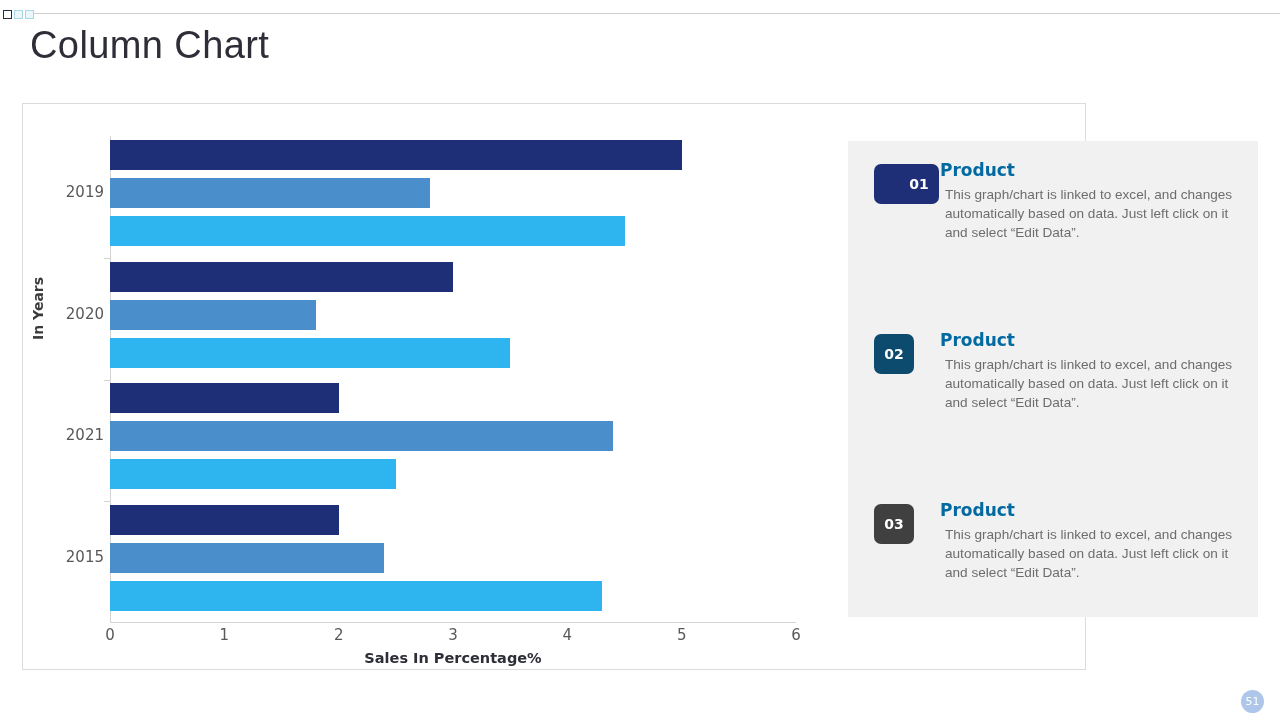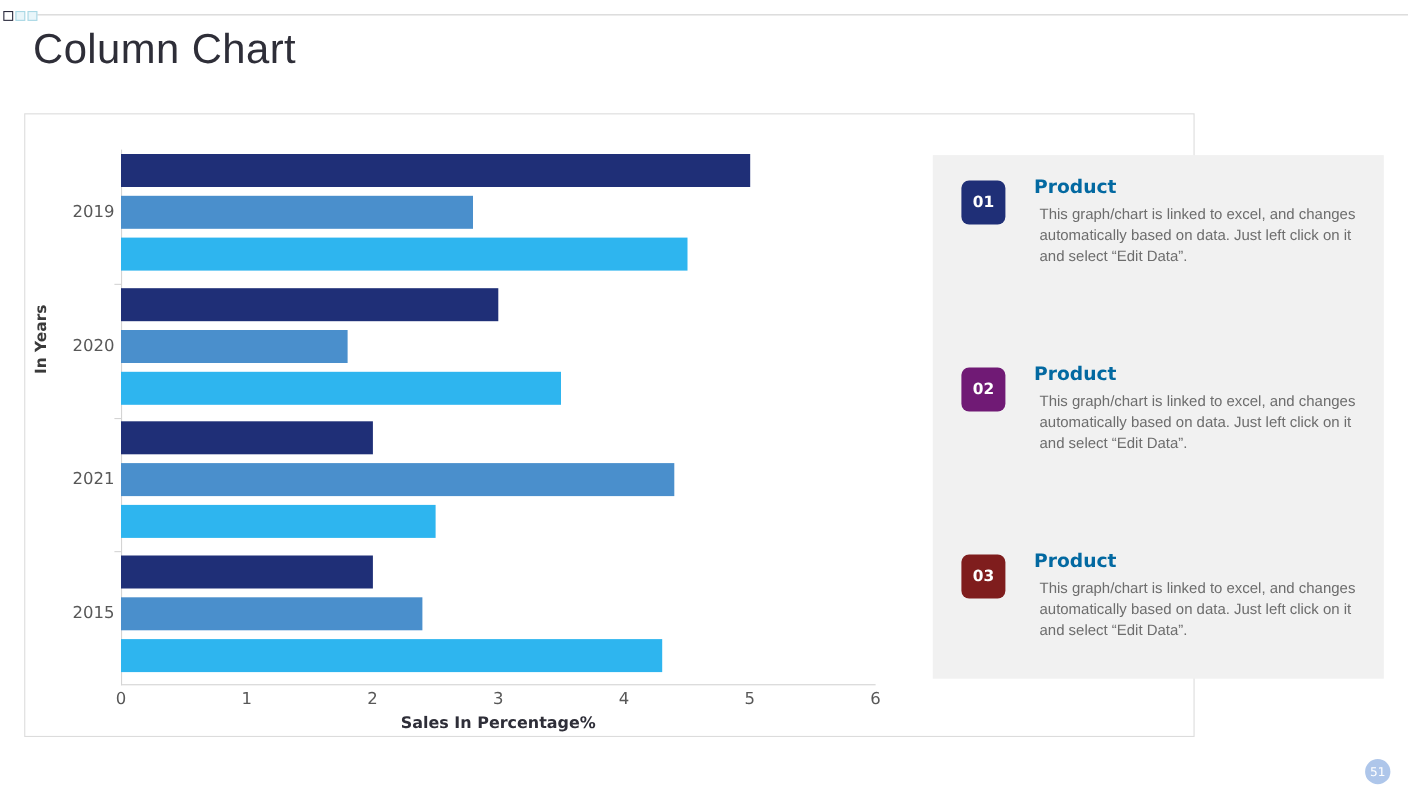--- a/index.html
+++ b/index.html
@@ -232,35 +232,35 @@
     <div class="x-tick-label" style="left: 681.667px;">5</div>
     <div class="x-tick-label" style="left: 796px;">6</div>
   </div>
 
 <div class="y-axis-title">In Years</div>
 <div class="x-axis-title">Sales In Percentage%</div>
 
 <div class="info-panel"></div>
 <div id="info-layer">
     <div class="info-item" style="position: absolute; left: 848px; top: 164px;">
-      <div class="badge" style="background: rgb(31, 47, 119);">01</div>
+      <div class="badge" style="background: rgb(31, 47, 119); padding-left: 25px;">01</div>
       <div class="info-body">
         <p class="info-heading">Product</p>
         <p class="info-text">This graph/chart is linked to excel, and changes automatically based on data. Just left click on it and select “Edit Data”.</p>
       </div>
     </div>
     <div class="info-item" style="position: absolute; left: 848px; top: 334px;">
-      <div class="badge" style="background: #701a75;">02</div>
+      <div class="badge" style="background: #0c4a6e;">02</div>
       <div class="info-body">
         <p class="info-heading">Product</p>
         <p class="info-text">This graph/chart is linked to excel, and changes automatically based on data. Just left click on it and select “Edit Data”.</p>
       </div>
     </div>
     <div class="info-item" style="position: absolute; left: 848px; top: 504px;">
-      <div class="badge" style="background: #7f1d1d;">03</div>
+      <div class="badge" style="background: #404040;">03</div>
       <div class="info-body">
         <p class="info-heading">Product</p>
         <p class="info-text">This graph/chart is linked to excel, and changes automatically based on data. Just left click on it and select “Edit Data”.</p>
       </div>
     </div>
   </div>
 
 <div class="page-badge">51</div>
 
 </body></html>

